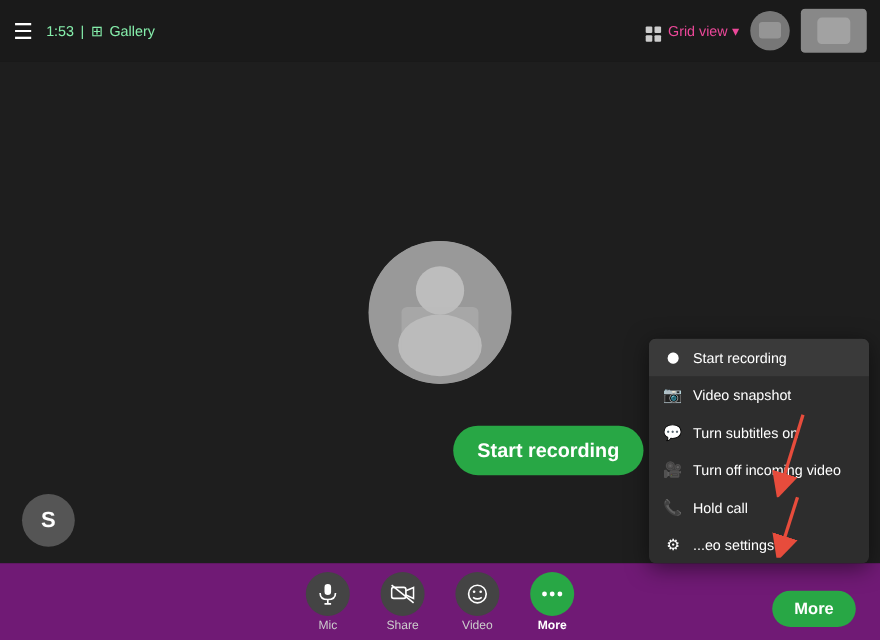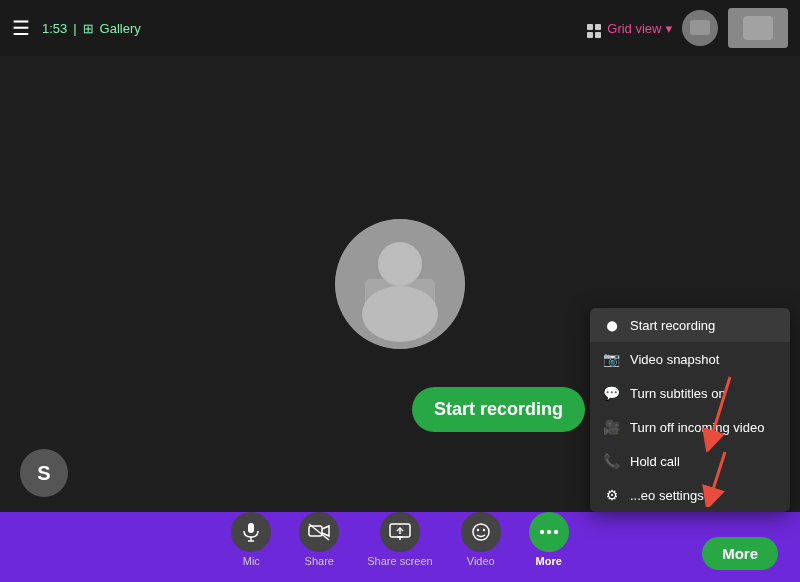--- a/index.html
+++ b/index.html
@@ -114,22 +114,23 @@
       color: #fff;
       font-size: 20px;
       font-weight: 600;
     }
 
     
     #bottom-toolbar {
       position: absolute;
       bottom: 0; left: 0; right: 0;
       height: 70px;
-      background: #6d28d9;
-      display: flex;
+      background: #701a75;
+      display: flex;
+      align-items: center;
       justify-content: center;
       gap: 28px;
       z-index: 10;
     }
     .toolbar-btn {
       display: flex;
       flex-direction: column;
       align-items: center;
       gap: 3px;
       background: transparent;
@@ -396,32 +397,20 @@
         <rect x="1" y="3" width="13" height="10" rx="2" fill="none" stroke="#fff" stroke-width="1.5"></rect>
         <polyline points="14,6 21,3 21,13 14,10" fill="none" stroke="#fff" stroke-width="1.5"></polyline>
         <line x1="1" y1="1" x2="21" y2="17" stroke="#fff" stroke-width="1.5"></line>
       </svg>
     </div>
     <span class="toolbar-btn-label">Share</span>
   </button>
 
 
 
-  <button class="toolbar-btn">
-    <div class="toolbar-btn-icon">
-      <svg width="22" height="18" viewBox="0 0 22 18">
-        <rect x="1" y="1" width="20" height="13" rx="2" fill="none" stroke="#fff" stroke-width="1.5"></rect>
-        <line x1="8" y1="14" x2="14" y2="14" stroke="#fff" stroke-width="1.5"></line>
-        <line x1="11" y1="14" x2="11" y2="17" stroke="#fff" stroke-width="1.5"></line>
-        <polyline points="8,8 11,5 14,8" fill="none" stroke="#fff" stroke-width="1.5"></polyline>
-        <line x1="11" y1="5" x2="11" y2="11" stroke="#fff" stroke-width="1.5"></line>
-      </svg>
-    </div>
-    <span class="toolbar-btn-label">Share screen</span>
-  </button>
 
   <button class="toolbar-btn">
     <div class="toolbar-btn-icon">
       <svg width="20" height="20" viewBox="0 0 20 20">
         <circle cx="10" cy="10" r="8" fill="none" stroke="#fff" stroke-width="1.5"></circle>
         <circle cx="7" cy="8" r="1.2" fill="#fff"></circle>
         <circle cx="13" cy="8" r="1.2" fill="#fff"></circle>
         <path d="M6 13 Q10 16 14 13" fill="none" stroke="#fff" stroke-width="1.5"></path>
       </svg>
     </div>

